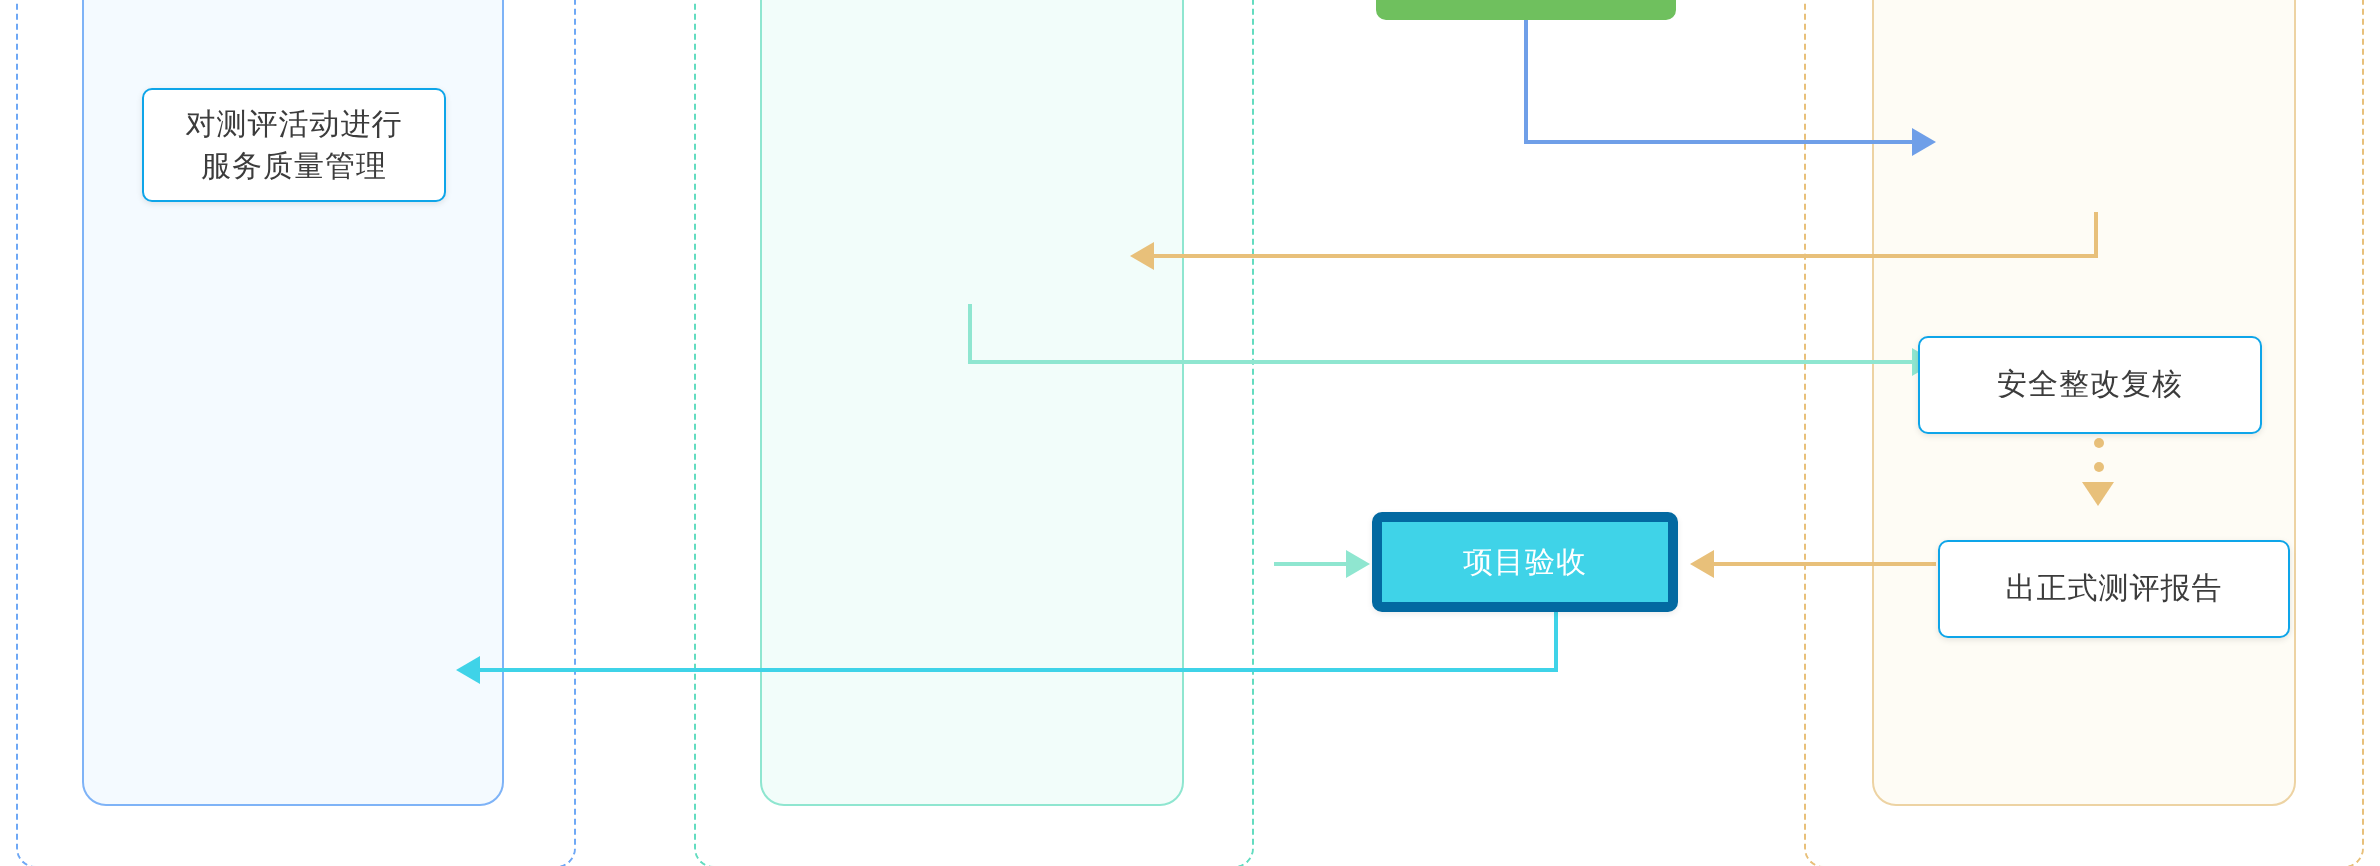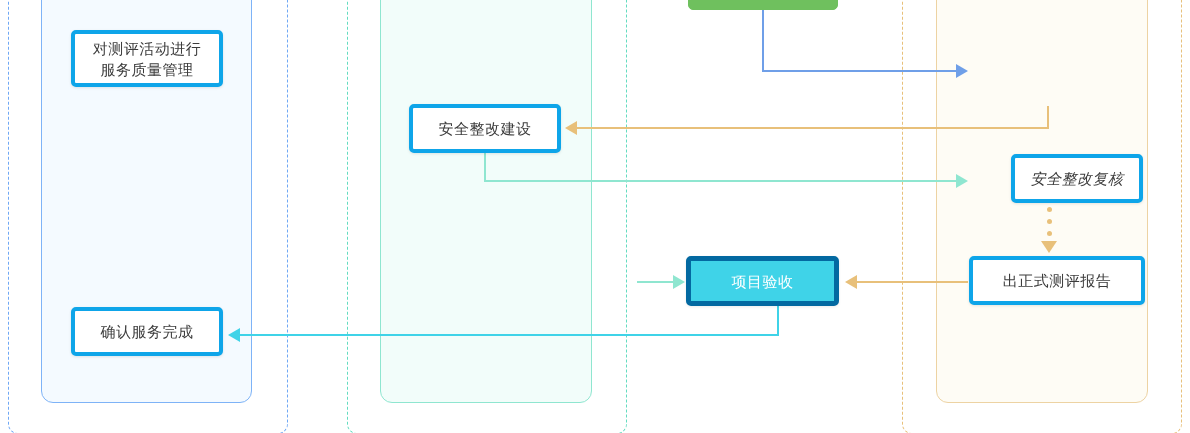--- a/index.html
+++ b/index.html
@@ -45,22 +45,23 @@
     text-align:center;
     border-radius:5px;
     font-size:15px;
     line-height:21px;
     letter-spacing:.5px;
     color:#3c3c3c;
     white-space:pre-line;
   }
   .node.plain{
     background:#ffffff;
-    border:4px solid #0ea5e9;
+    border:1px solid #0ea5e9;
     box-shadow:0 1px 3px rgba(0,0,0,.10);
+    margin-top:14px;
   }
   .node.cyan{
     background:#3fd3e8;
     border:5px solid #0369a1;
     color:#ffffff;
     box-shadow:0 1px 3px rgba(0,0,0,.08);
   }
   .node.green{
     background:#6fc05e;
     border:1px solid #6fc05e;
@@ -116,24 +117,22 @@
 
   <div class="vline" style="left:777px;top:306px;height:28px;border-left-color:#3fd3e8;"></div>
   <div class="hline" style="left:240px;top:334px;width:539px;border-top-color:#3fd3e8;"></div>
   <div class="arrow left" style="left:228px;top:328px;border-right-color:#3fd3e8;"></div>
 
   <div class="node green" style="left:688px;top:-26px;width:150px;height:36px;"></div>
 
   <div class="node plain" style="left:71px;top:30px;width:152px;height:57px;">对测评活动进行
 服务质量管理</div>
 
-  <div class="node plain" style="left:71px;top:307px;width:152px;height:49px;">确认服务完成</div>
 
-  <div class="node plain" style="left:409px;top:104px;width:152px;height:49px;">安全整改建设</div>
 
   <div class="node cyan" style="left:686px;top:256px;width:153px;height:50px;">项目验收</div>
 
 
-  <div class="node plain" style="left:1011px;top:154px;width:132px;height:49px;font-style:italic;">安全整改复核</div>
+  <div class="node plain" style="left:959px;top:154px;width:172px;height:49px;">安全整改复核</div>
 
   <div class="node plain" style="left:969px;top:256px;width:176px;height:49px;">出正式测评报告</div>
 
 </div>
 
 </body></html>

